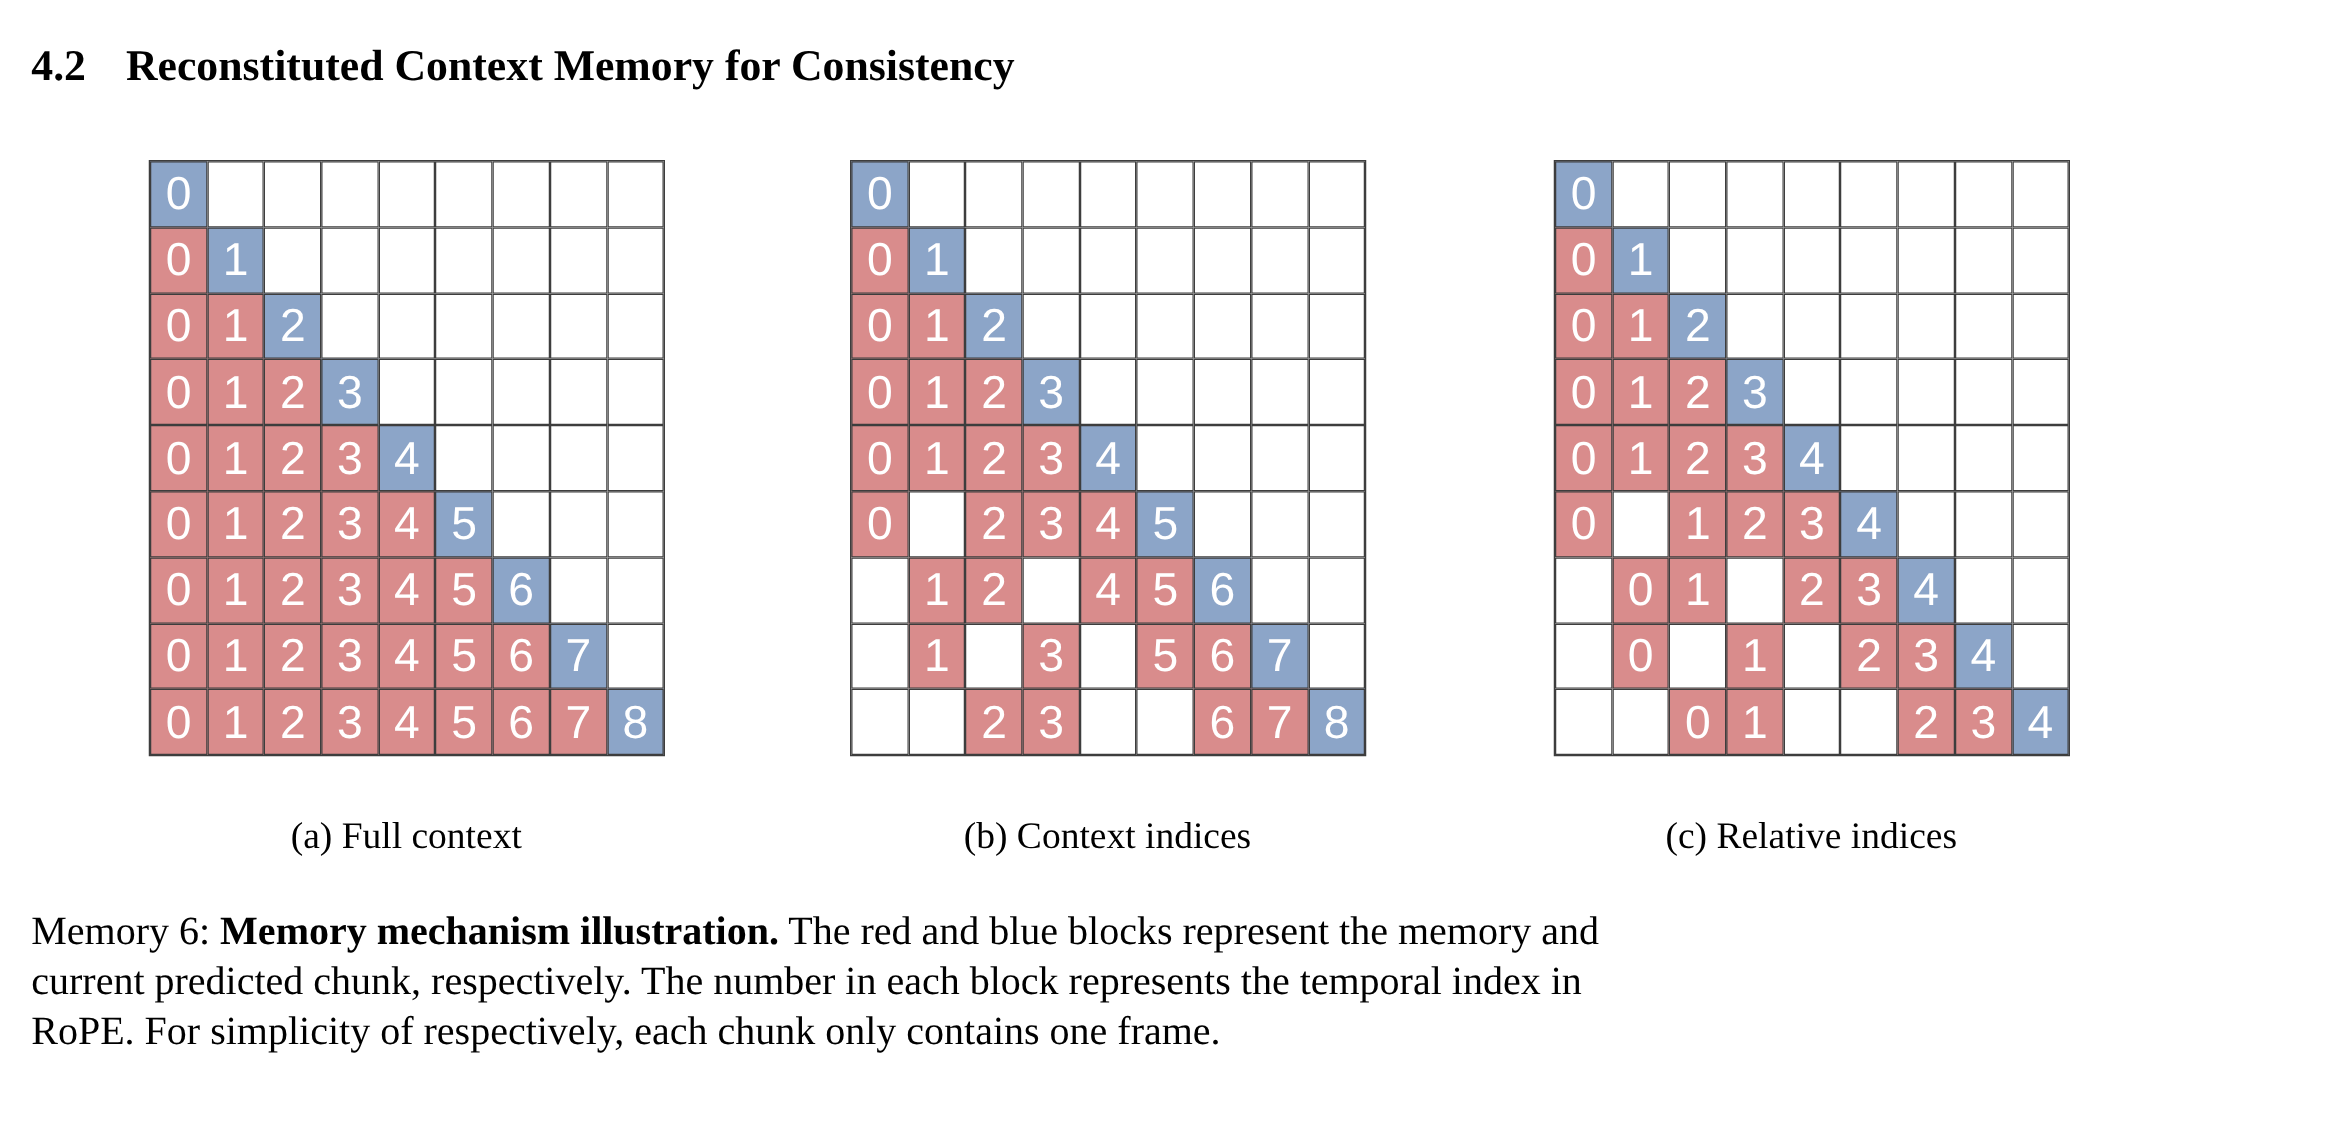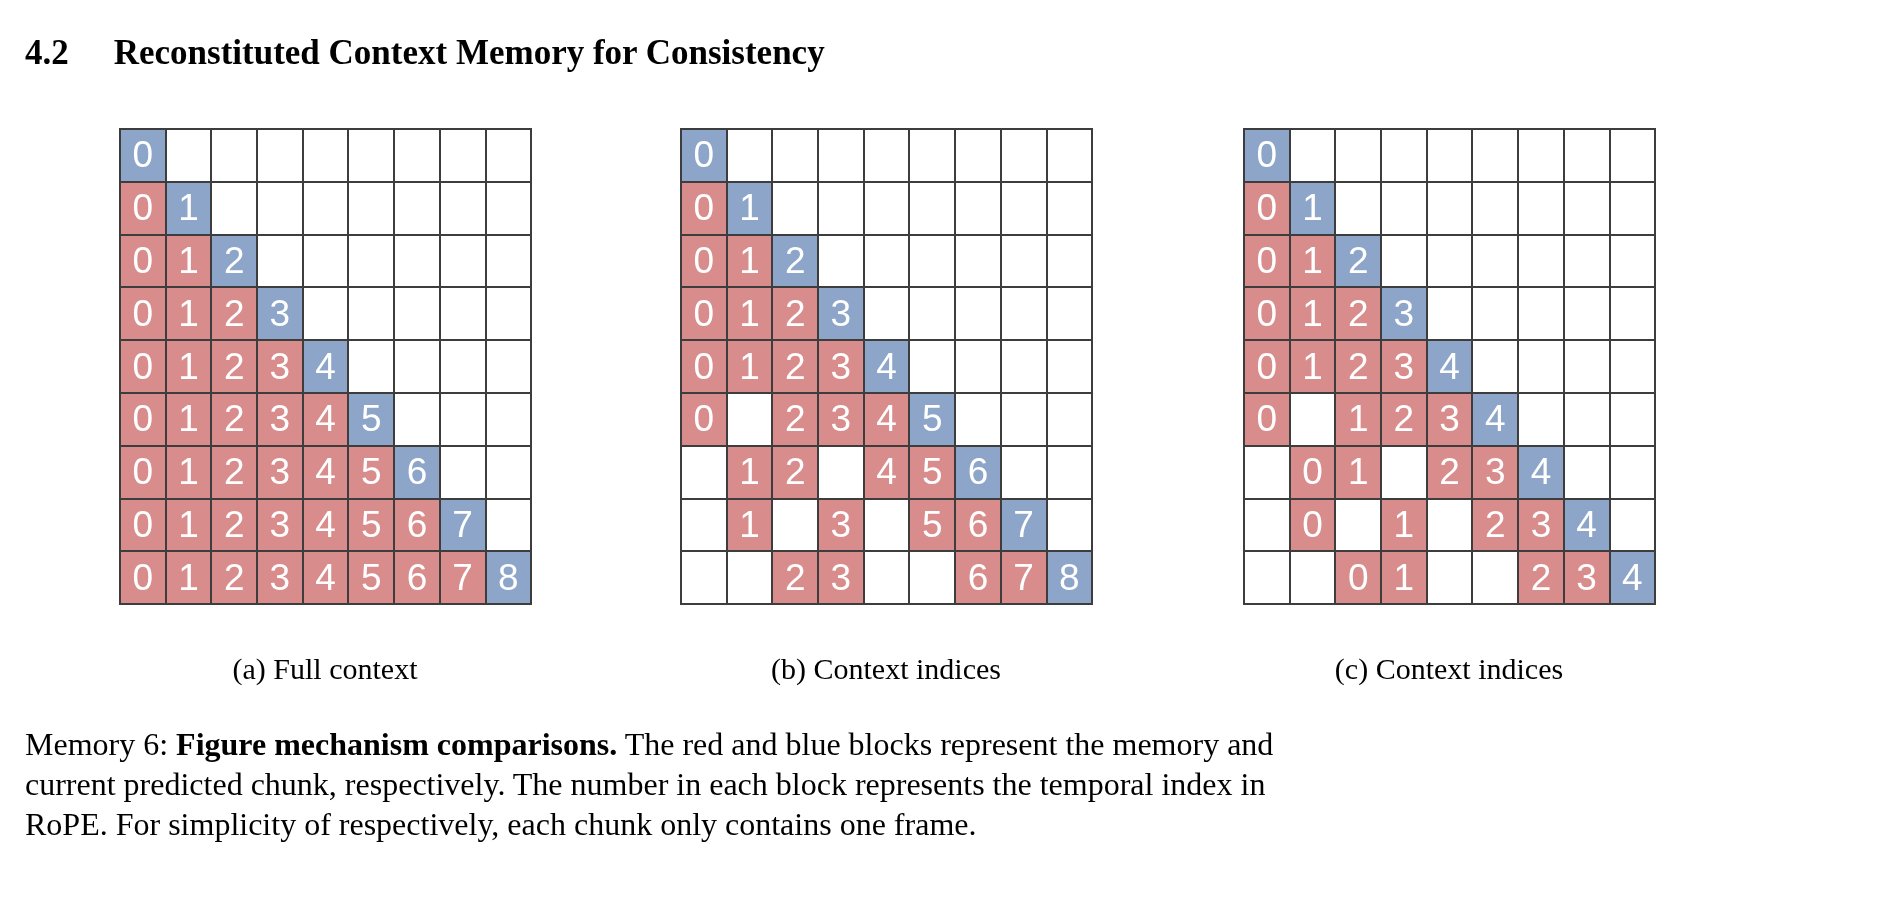--- a/index.html
+++ b/index.html
@@ -11,21 +11,21 @@
     overflow:hidden;
   }
   .heading{
     position:absolute;
     left:25px;top:4px;
     font-weight:bold;
     font-size:35px;
     color:#000;
     white-space:nowrap;
   }
-  .heading .secnum{margin-right:45px;}
+  .heading .secnum{margin-right:32px;}
   .grid-block{
     position:absolute;
     top:128px;
     width:414px;
   }
   .grid-block.ga{left:119px;}
   .grid-block.gb{left:680px;}
   .grid-block.gc{left:1243px;}
   .grid{
     display:grid;
@@ -323,18 +323,18 @@
         <div class="cell" style="color: rgb(255, 255, 255);"></div>
         <div class="cell" style="color: rgb(255, 255, 255);"></div>
         <div class="cell mem" style="color: rgb(255, 255, 255);">0</div>
         <div class="cell mem" style="color: rgb(255, 255, 255);">1</div>
         <div class="cell" style="color: rgb(255, 255, 255);"></div>
         <div class="cell" style="color: rgb(255, 255, 255);"></div>
         <div class="cell mem" style="color: rgb(255, 255, 255);">2</div>
         <div class="cell mem" style="color: rgb(255, 255, 255);">3</div>
         <div class="cell cur" style="color: rgb(255, 255, 255);">4</div>
       </div>
-    <div class="subcaption">(c) Context indices</div>
+    <div class="subcaption">(c) Relative indices</div>
   </div>
 
-  <div class="figcaption"><span>Memory 6:</span> <b>Figure mechanism comparisons.</b> <span>The red and blue blocks represent the memory and</span><br><span>current predicted chunk, respectively. The number in each block represents the temporal index in</span><br><span>RoPE. For simplicity of respectively, each chunk only contains one frame.</span></div>
+  <div class="figcaption"><span>Memory 6:</span> <b>Memory mechanism illustration.</b> <span>The red and blue blocks represent the memory and</span><br><span>current predicted chunk, respectively. The number in each block represents the temporal index in</span><br><span>RoPE. For simplicity of respectively, each chunk only contains one frame.</span></div>
 
 </div>
 
 </body></html>

